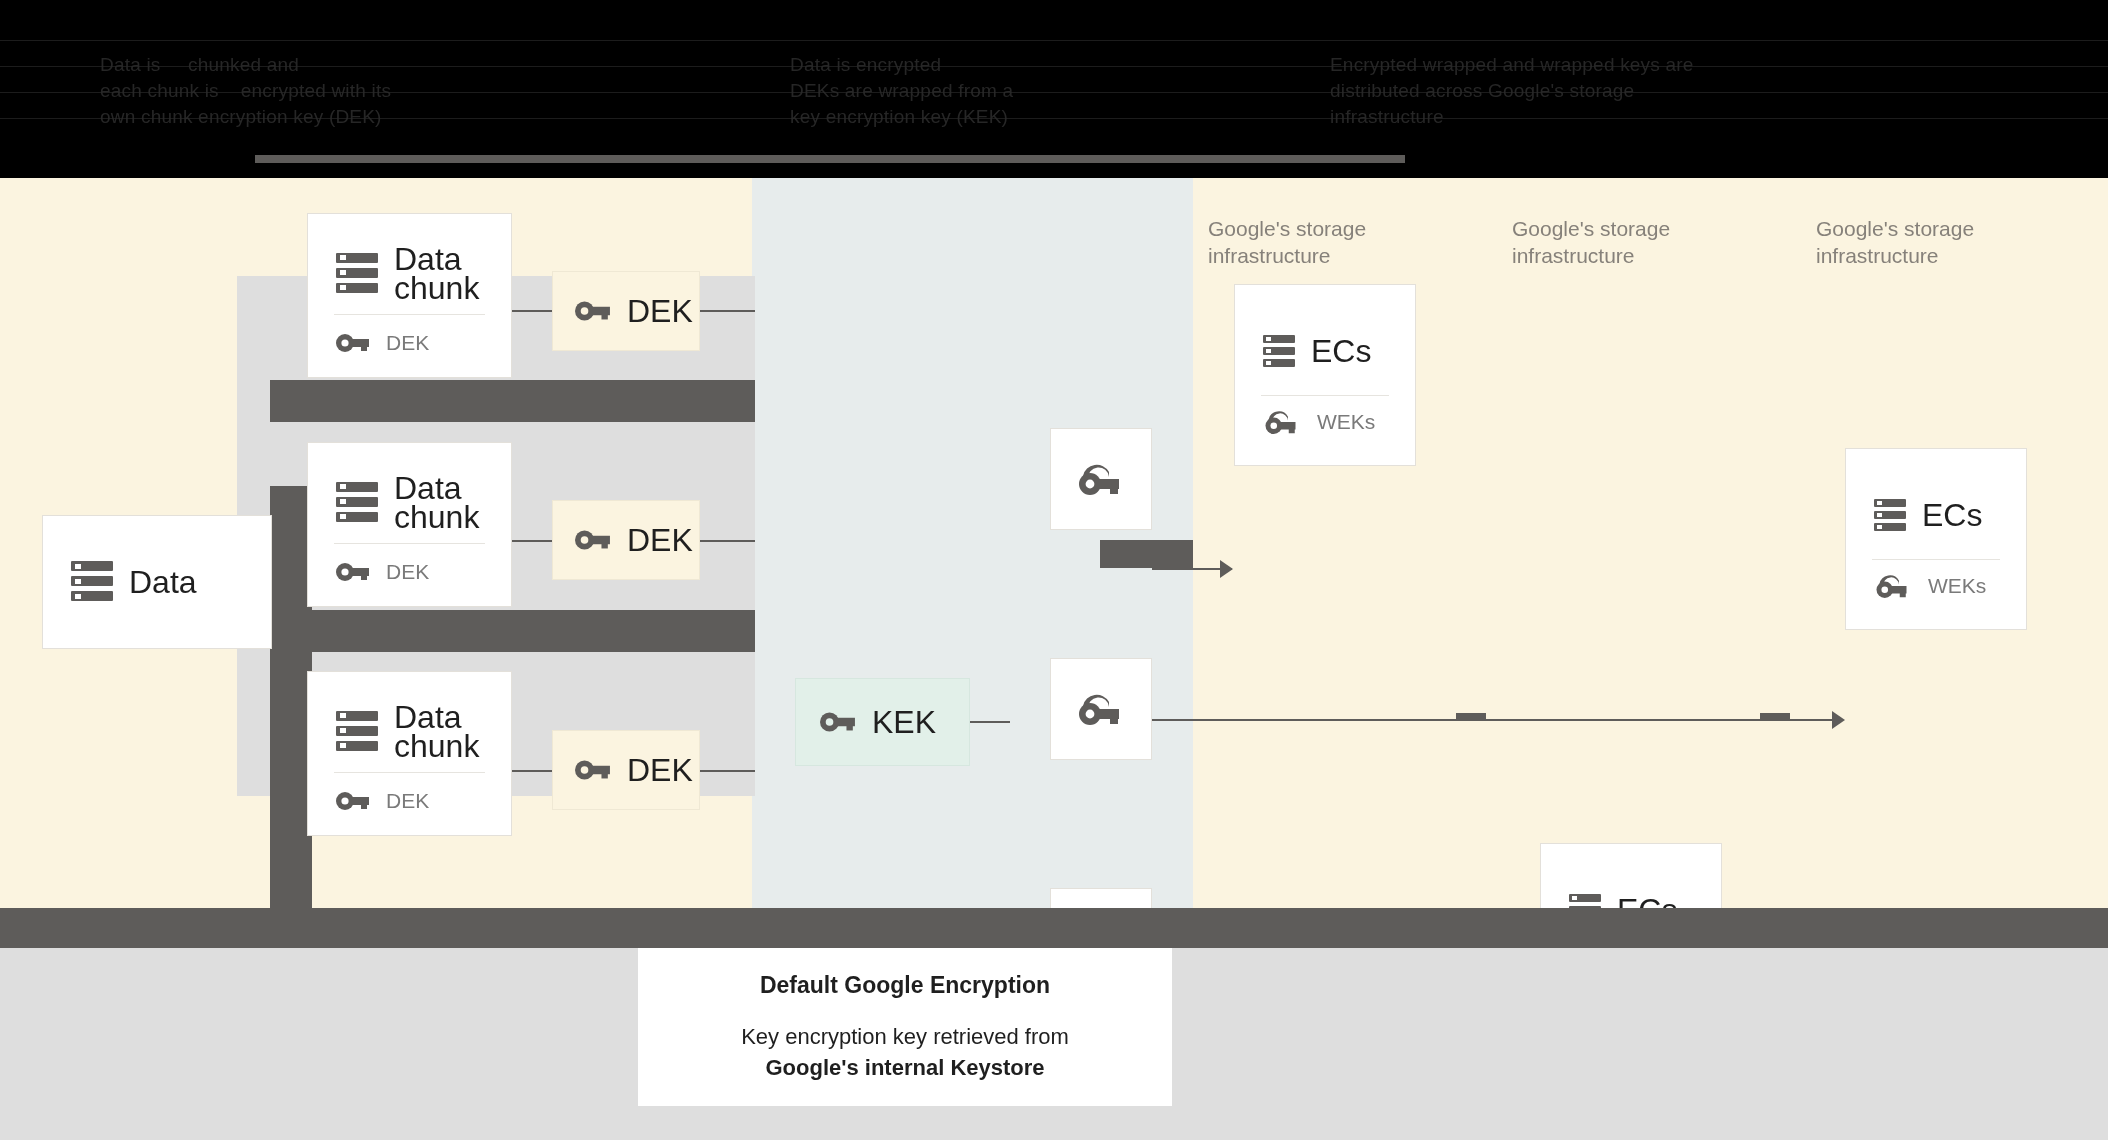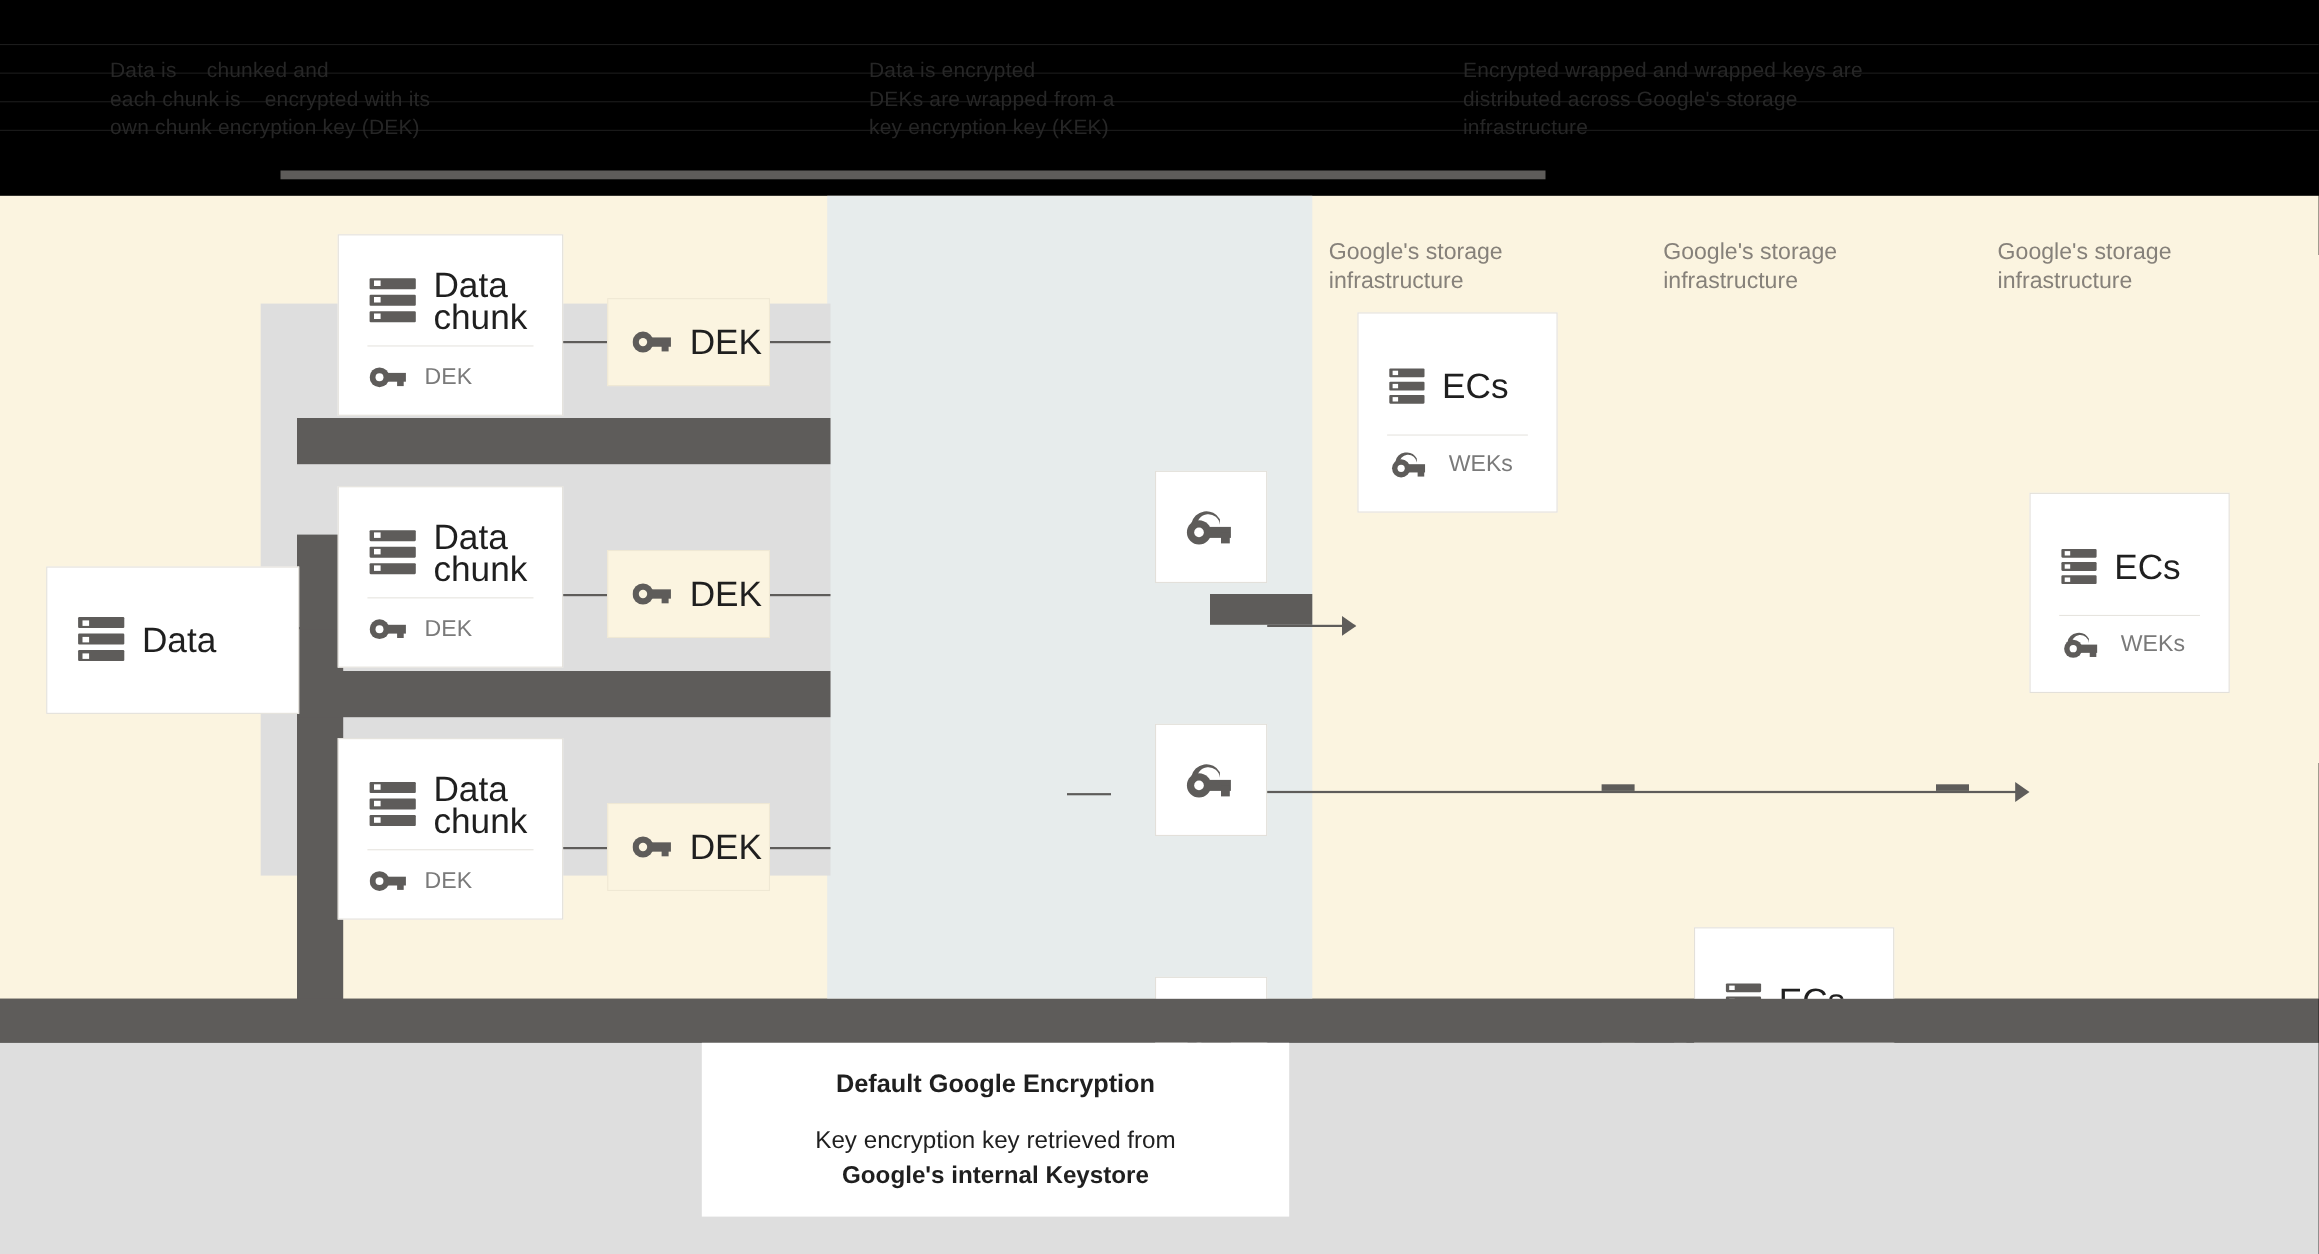--- a/index.html
+++ b/index.html
@@ -303,20 +303,35 @@
             </svg>
         </span>
         <span class="card-label">DEK</span>
       </div>
     </div>
 
     <div class="conn" style="left:700px;top:132px;width:55px;"></div>
     <div class="conn" style="left:700px;top:362px;width:55px;"></div>
     <div class="conn" style="left:700px;top:592px;width:55px;"></div>
 
+    <div class="card box-kek" style="left:795px;top:500px;width:175px;height:88px;">
+      <div class="card-top" style="padding:0 0 0 24px;">
+        <span class="keyi">
+          <svg width="36" height="22" viewBox="0 0 34 20">
+              <g fill="#5E5C5A">
+                <circle cx="9" cy="10" r="9"></circle>
+                <rect x="9" y="6" width="24" height="8"></rect>
+                <rect x="25" y="10" width="6" height="8"></rect>
+              </g>
+              <circle cx="9" cy="10" r="3.6" fill="#E2F0E9"></circle>
+            </svg>
+        </span>
+        <span class="card-label">KEK</span>
+      </div>
+    </div>
     <div class="conn" style="left:970px;top:543px;width:40px;"></div>
 
     <div class="card" style="left:1050px;top:250px;width:102px;height:102px;">
       <div class="card-top" style="padding:0;justify-content:center;">
         <span class="keyi">
           <svg width="50" height="40" viewBox="0 0 50 40">
               <g fill="#5E5C5A">
                 <path d="M7 17 A14 14 0 0 1 33 13 L33 18 A9 9 0 0 0 12 20 Z"></path>
                 <circle cx="14" cy="25" r="11"></circle>
                 <rect x="14" y="20" width="29" height="10"></rect>

